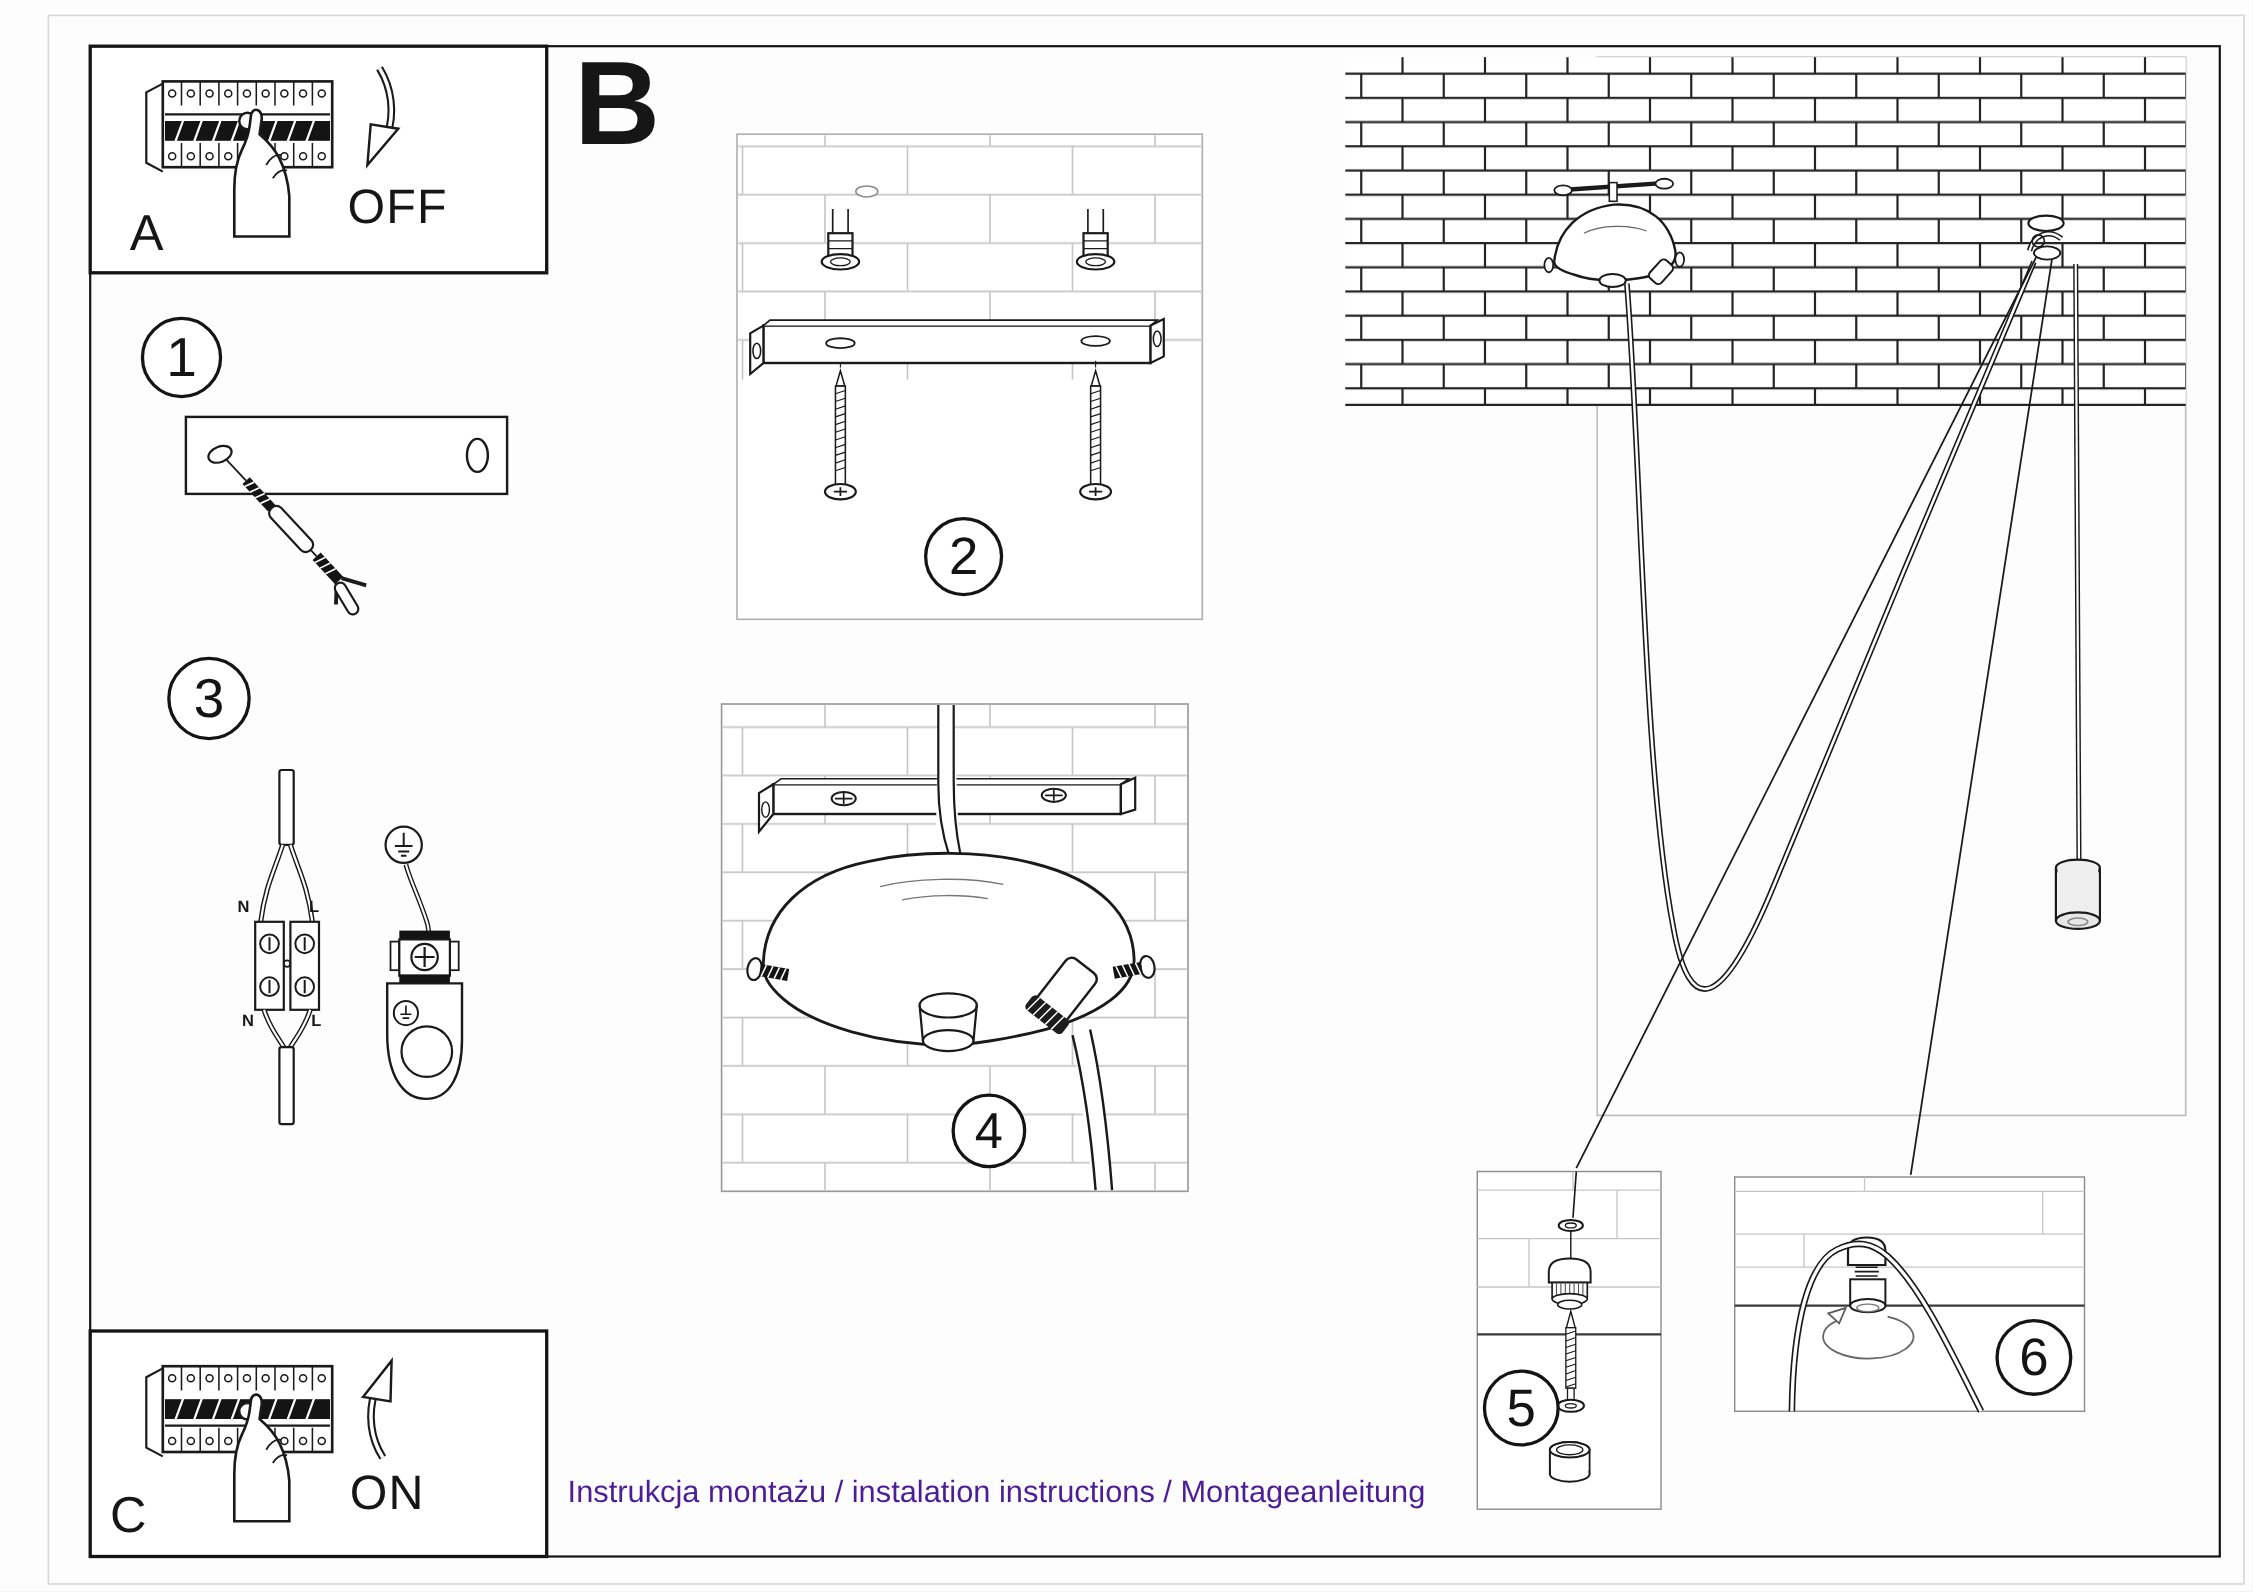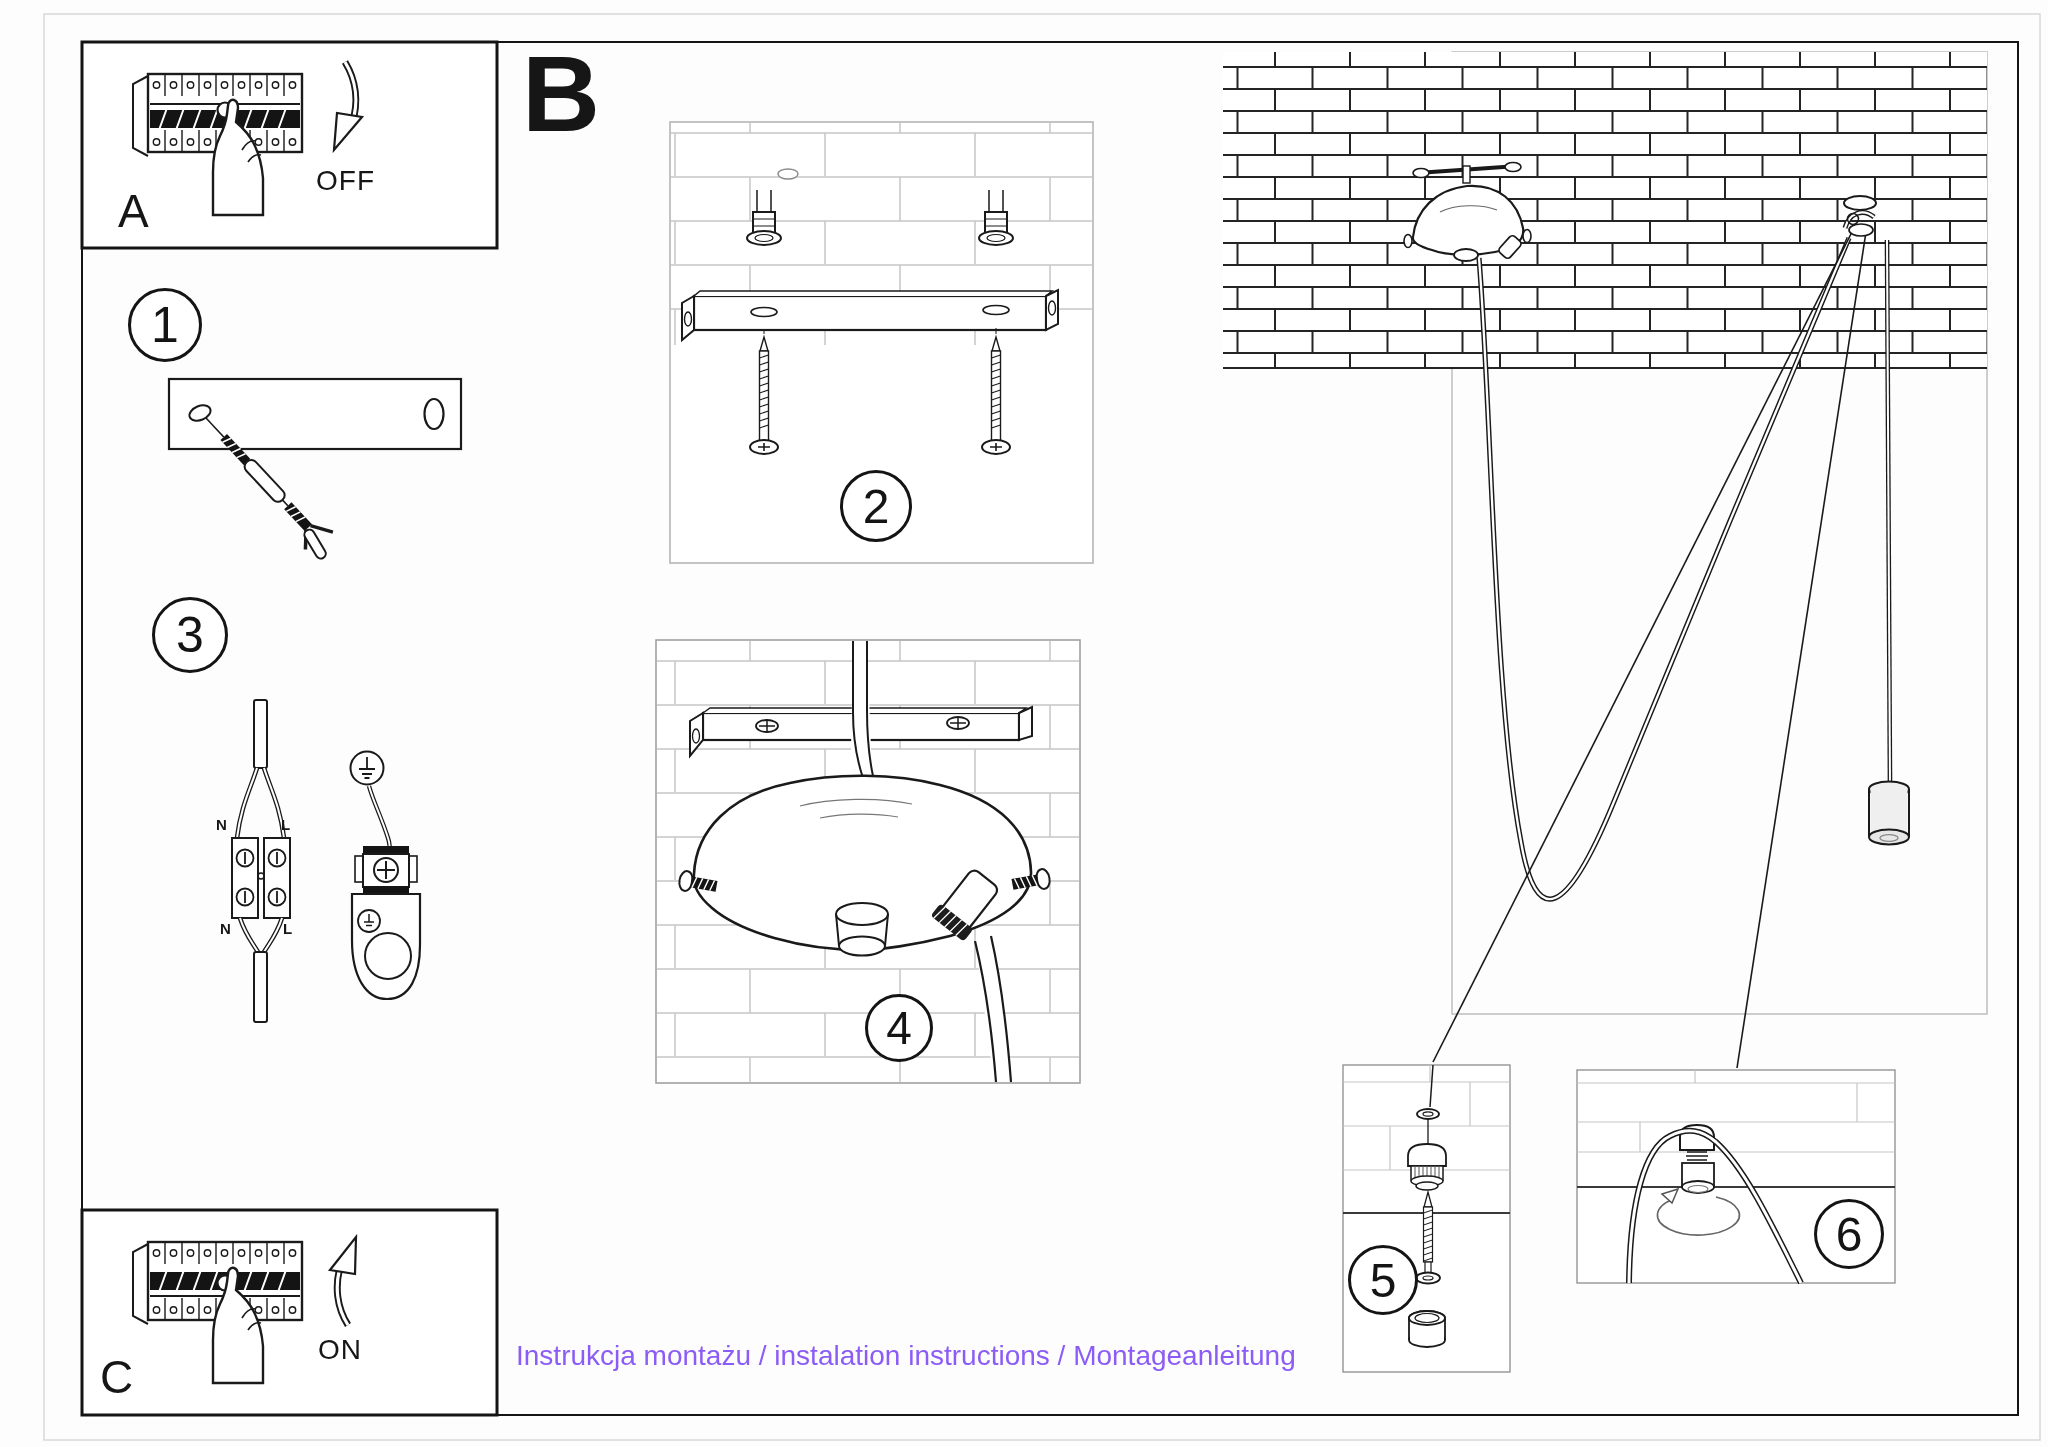--- a/index.html
+++ b/index.html
@@ -3,23 +3,23 @@
 <meta charset="utf-8">
 <style>
   html,body{margin:0;padding:0;background:#e9e9e9;}
   .page{position:relative;width:2048px;height:1447px;background:#fdfdfd;overflow:hidden;
         font-family:"Liberation Sans",sans-serif;}
   .art{position:absolute;left:0;top:0;}
   .t{position:absolute;color:#161616;white-space:nowrap;line-height:1;
      font-family:"Liberation Sans",sans-serif;}
   .big-letter{font-size:108px;font-weight:bold;}
   .panel-letter{font-size:46px;}
-  .switch-word{font-size:28px;letter-spacing:1px;}
+  .switch-word{font-size:44px;letter-spacing:1px;}
   .wire-label{font-size:15px;font-weight:bold;}
-  .footer-line{font-size:28px;color:#8b5cf6;}
+  .footer-line{font-size:28px;color:#4c1d95;}
   .stepnum{position:absolute;border:3px solid #141414;border-radius:50%;background:#fff;
            display:flex;align-items:center;justify-content:center;color:#141414;
            font-family:"Liberation Sans",sans-serif;}
 </style>
 </head>
 <body>
 
 <div class="page">
 
 <svg class="art" width="2048" height="1447" viewBox="0 0 2048 1447">

